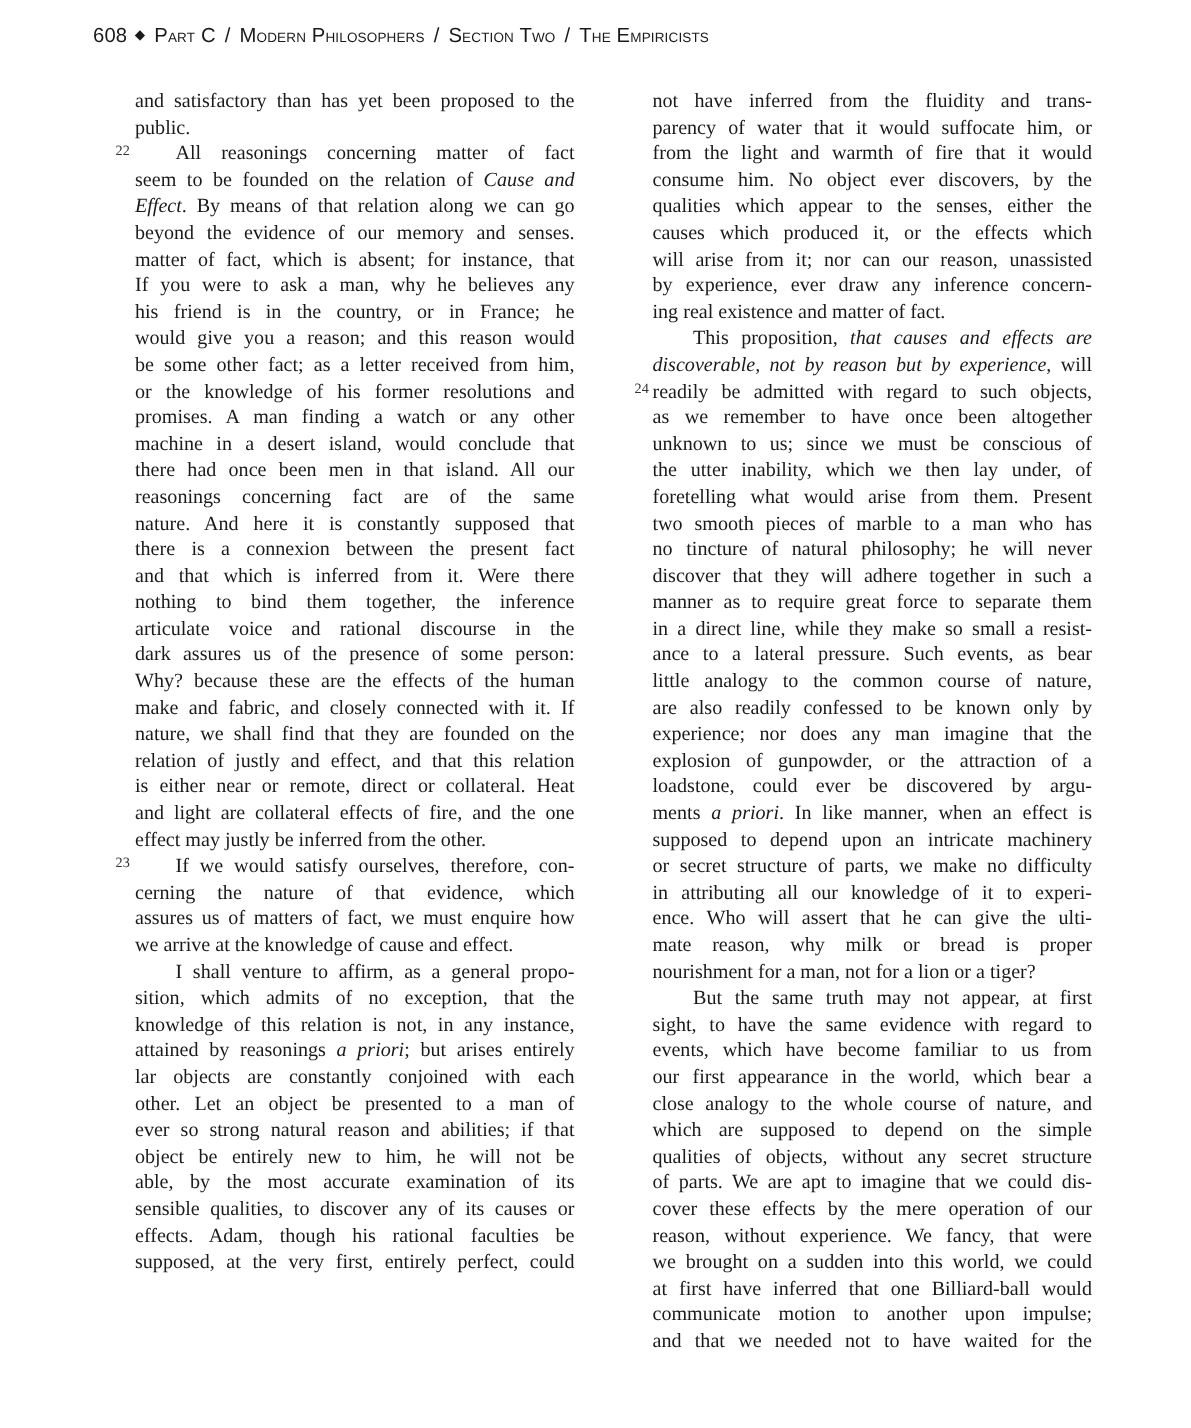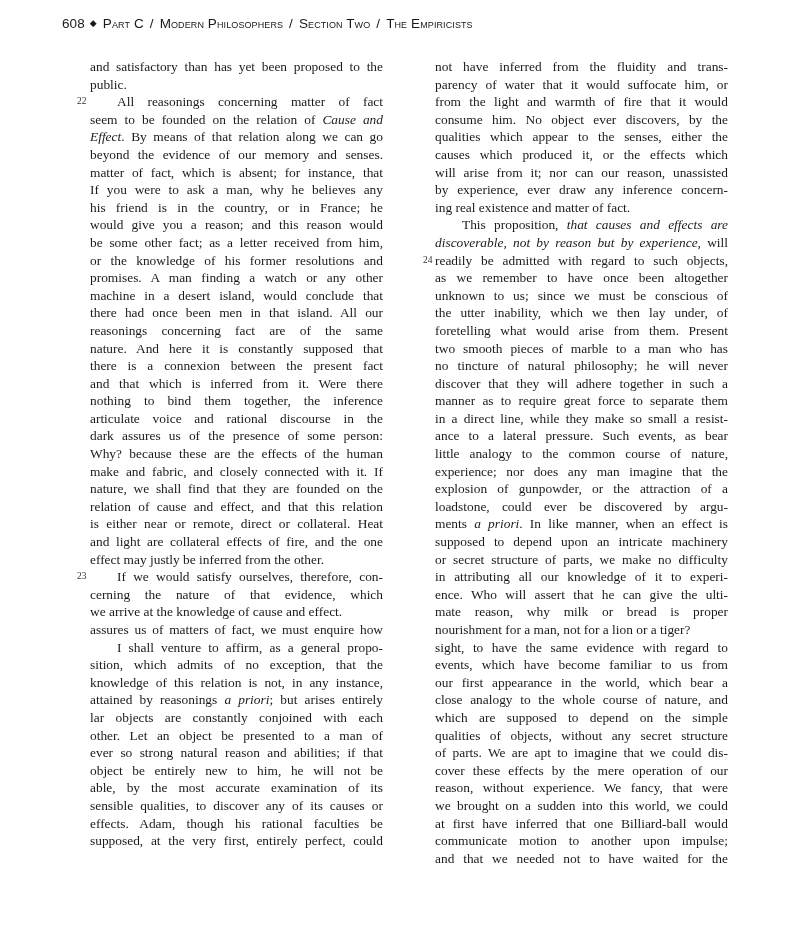--- a/index.html
+++ b/index.html
@@ -49,28 +49,28 @@
     <div class="line"><span>reasonings concerning fact are of the same</span></div>
     <div class="line"><span>nature. And here it is constantly supposed that</span></div>
     <div class="line"><span>there is a connexion between the present fact</span></div>
     <div class="line"><span>and that which is inferred from it. Were there</span></div>
     <div class="line"><span>nothing to bind them together, the inference</span></div>
     <div class="line"><span>articulate voice and rational discourse in the</span></div>
     <div class="line"><span>dark assures us of the presence of some person:</span></div>
     <div class="line"><span>Why? because these are the effects of the human</span></div>
     <div class="line"><span>make and fabric, and closely connected with it. If</span></div>
     <div class="line"><span>nature, we shall find that they are founded on the</span></div>
-    <div class="line"><span>relation of cause and effect, and that this relation</span></div>
+    <div class="line"><span>relation of justly and effect, and that this relation</span></div>
     <div class="line"><span>is either near or remote, direct or collateral. Heat</span></div>
     <div class="line"><span>and light are collateral effects of fire, and the one</span></div>
     <div class="line last"><span>effect may justly be inferred from the other.</span></div>
     <div class="line indent"><span class="para-num">23</span><span>If we would satisfy ourselves, therefore, con-</span></div>
     <div class="line"><span>cerning the nature of that evidence, which</span></div>
+    <div class="line"><span>assures us of matters of fact, we must enquire how</span></div>
     <div class="line last"><span>we arrive at the knowledge of cause and effect.</span></div>
-    <div class="line"><span>assures us of matters of fact, we must enquire how</span></div>
     <div class="line indent"><span>I shall venture to affirm, as a general propo-</span></div>
     <div class="line"><span>sition, which admits of no exception, that the</span></div>
     <div class="line"><span>knowledge of this relation is not, in any instance,</span></div>
     <div class="line"><span>attained by reasonings </span><i>a priori</i><span>; but arises entirely</span></div>
     <div class="line"><span>lar objects are constantly conjoined with each</span></div>
     <div class="line"><span>other. Let an object be presented to a man of</span></div>
     <div class="line"><span>ever so strong natural reason and abilities; if that</span></div>
     <div class="line"><span>object be entirely new to him, he will not be</span></div>
     <div class="line"><span>able, by the most accurate examination of its</span></div>
     <div class="line"><span>sensible qualities, to discover any of its causes or</span></div>
@@ -94,30 +94,32 @@
     <div class="line"><span>unknown to us; since we must be conscious of</span></div>
     <div class="line"><span>the utter inability, which we then lay under, of</span></div>
     <div class="line"><span>foretelling what would arise from them. Present</span></div>
     <div class="line"><span>two smooth pieces of marble to a man who has</span></div>
     <div class="line"><span>no tincture of natural philosophy; he will never</span></div>
     <div class="line"><span>discover that they will adhere together in such a</span></div>
     <div class="line"><span>manner as to require great force to separate them</span></div>
     <div class="line"><span>in a direct line, while they make so small a resist-</span></div>
     <div class="line"><span>ance to a lateral pressure. Such events, as bear</span></div>
     <div class="line"><span>little analogy to the common course of nature,</span></div>
+    <div class="line"><span>are also readily confessed to be known only by</span></div>
     <div class="line"><span>experience; nor does any man imagine that the</span></div>
     <div class="line"><span>explosion of gunpowder, or the attraction of a</span></div>
     <div class="line"><span>loadstone, could ever be discovered by argu-</span></div>
     <div class="line"><span>ments </span><i>a priori</i><span>. In like manner, when an effect is</span></div>
     <div class="line"><span>supposed to depend upon an intricate machinery</span></div>
     <div class="line"><span>or secret structure of parts, we make no difficulty</span></div>
     <div class="line"><span>in attributing all our knowledge of it to experi-</span></div>
     <div class="line"><span>ence. Who will assert that he can give the ulti-</span></div>
     <div class="line"><span>mate reason, why milk or bread is proper</span></div>
     <div class="line last"><span>nourishment for a man, not for a lion or a tiger?</span></div>
+    <div class="line indent"><span>But the same truth may not appear, at first</span></div>
     <div class="line"><span>sight, to have the same evidence with regard to</span></div>
     <div class="line"><span>events, which have become familiar to us from</span></div>
     <div class="line"><span>our first appearance in the world, which bear a</span></div>
     <div class="line"><span>close analogy to the whole course of nature, and</span></div>
     <div class="line"><span>which are supposed to depend on the simple</span></div>
     <div class="line"><span>qualities of objects, without any secret structure</span></div>
     <div class="line"><span>of parts. We are apt to imagine that we could dis-</span></div>
     <div class="line"><span>cover these effects by the mere operation of our</span></div>
     <div class="line"><span>reason, without experience. We fancy, that were</span></div>
     <div class="line"><span>we brought on a sudden into this world, we could</span></div>

